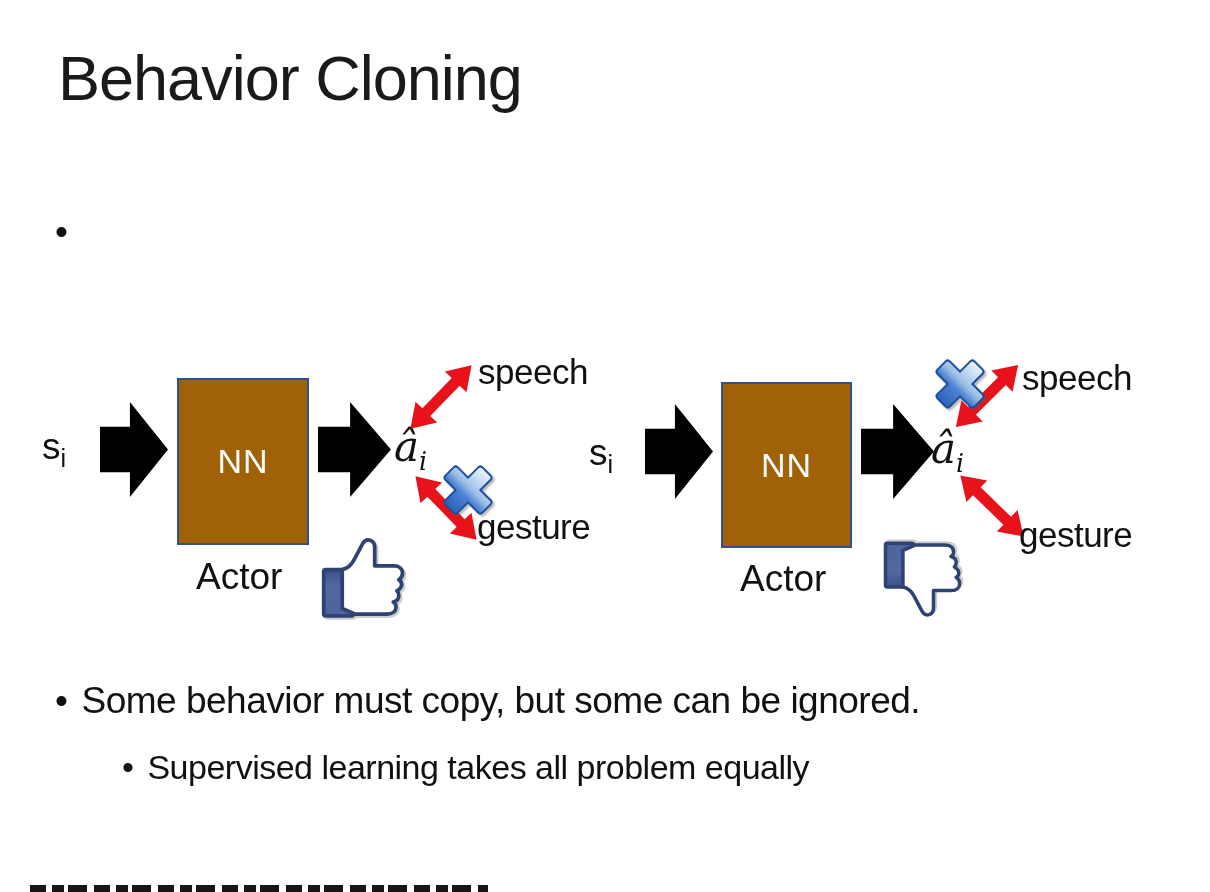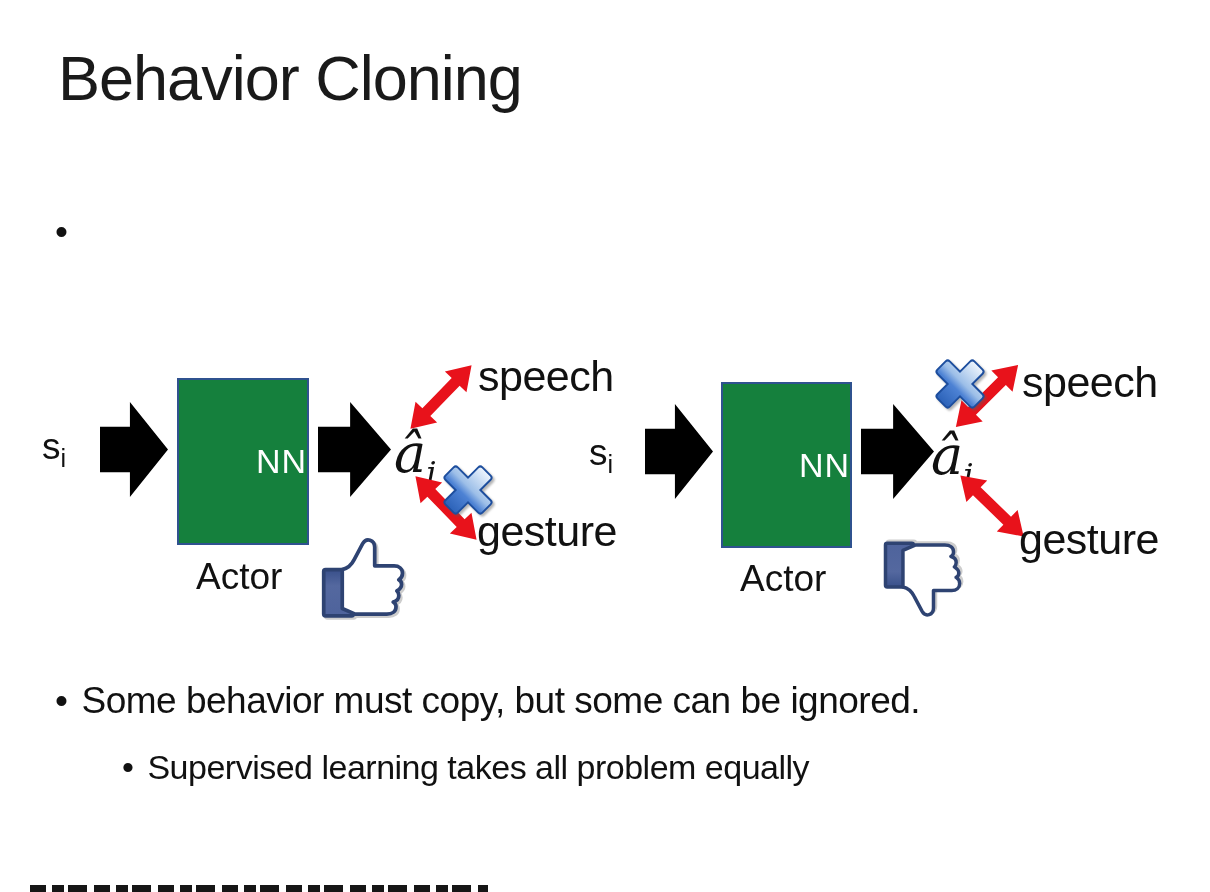--- a/index.html
+++ b/index.html
@@ -15,31 +15,31 @@
   .bullet{position:absolute;display:flex;letter-spacing:-0.5px;}
   .bullet .dot{flex:0 0 auto;margin-right:14px;}
   .b1{left:55px;top:206px;font-size:37px;line-height:52px;}
   .b2{left:55px;top:676px;font-size:37px;line-height:50px;white-space:nowrap;}
   .b3{left:122px;top:744px;font-size:34px;line-height:46px;white-space:nowrap;}
   .line{white-space:nowrap;}
   
   .abs{position:absolute;}
   .s-label{font-size:37px;white-space:nowrap;}
   .s-label sub{font-size:0.68em;}
-  .a-label{font-family:"DejaVu Serif",serif;font-style:italic;font-size:54px;white-space:nowrap;}
+  .a-label{font-family:"DejaVu Serif",serif;font-style:italic;font-size:42px;white-space:nowrap;}
   .a-label sub{font-size:0.6em;}
   .flow-arrow{background:#000;
     clip-path:polygon(0 26%,44% 26%,44% 0,100% 50%,44% 100%,44% 74%,0 74%);}
   .nn-box{
-    background:#15803d;border:2px solid #2F528F;box-sizing:border-box;
-    display:flex;align-items:center;justify-content:flex-end;
+    background:#a16207;border:2px solid #2F528F;box-sizing:border-box;
+    display:flex;align-items:center;justify-content:center;
     color:#fff;font-size:34px;letter-spacing:1px;
   }
   .actor{font-size:37px;white-space:nowrap;}
-  .io-label{font-size:43px;letter-spacing:-0.5px;white-space:nowrap;}
+  .io-label{font-size:35px;letter-spacing:-0.5px;white-space:nowrap;}
   .dbl-arrow{position:absolute;overflow:visible;}
   .thumb{filter:drop-shadow(2.5px 2.5px 0.5px rgba(130,130,130,0.4));}
   .thumb-down-wrap{transform:scaleY(-1);}
   .cross{filter:drop-shadow(2px 2px 1px rgba(90,90,90,0.45));}
   
   .d1-s{left:42px;top:426px;}
   .d1-arrow1{left:100px;top:402px;width:68px;height:95px;}
   .d1-nn{left:177px;top:378px;width:132px;height:167px;}
   .d1-arrow2{left:318px;top:402px;width:73px;height:95px;}
   .d1-a{left:394px;top:422px;}

